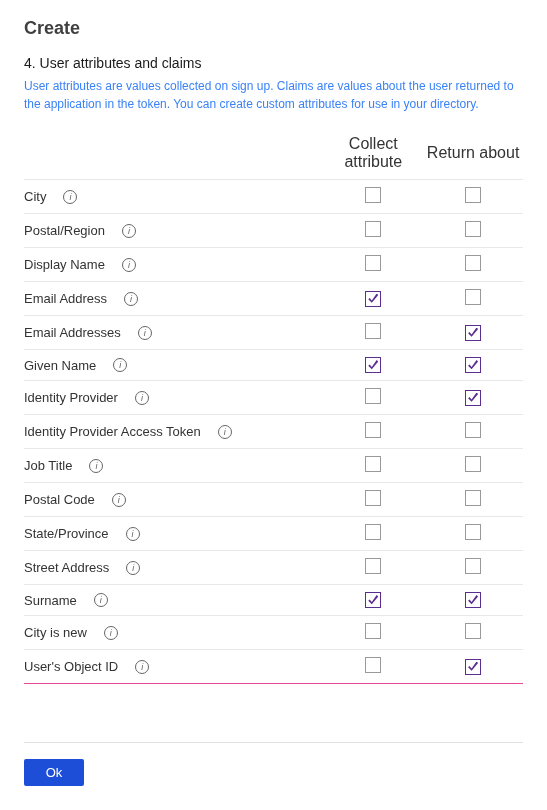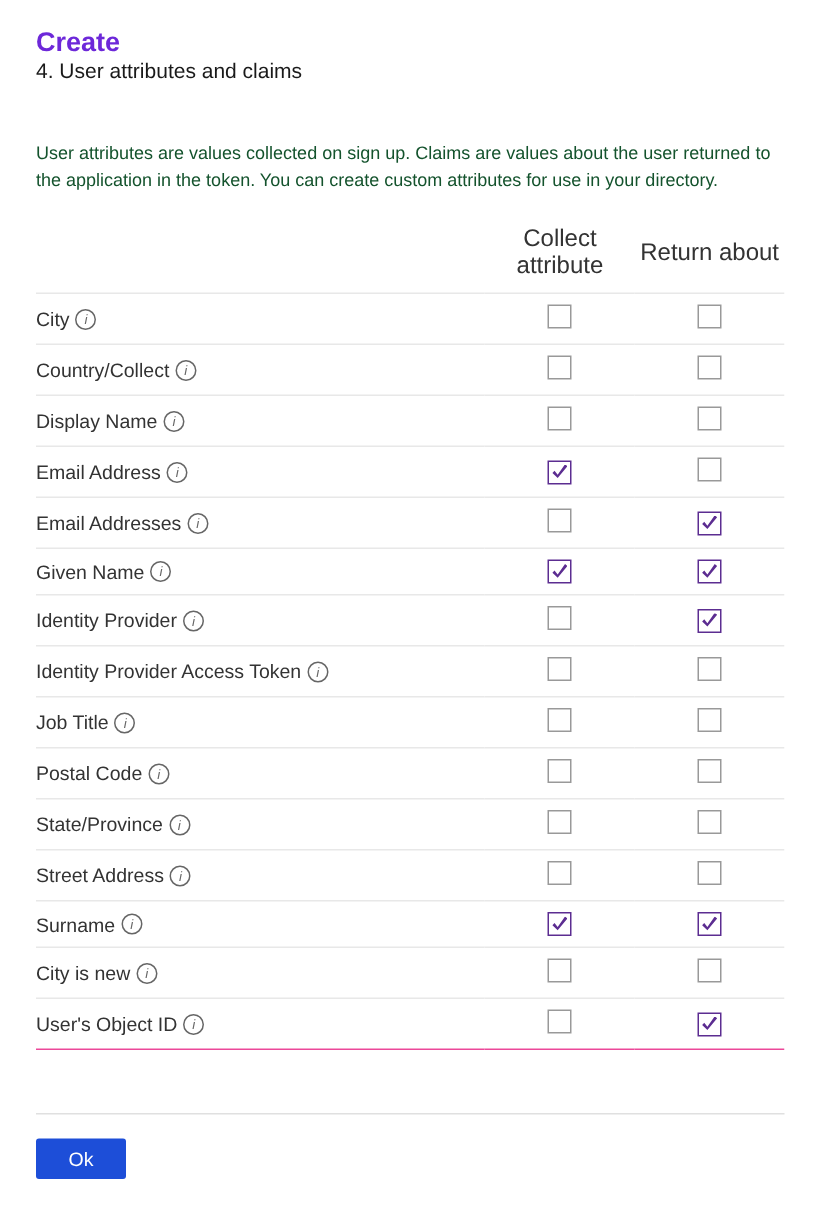--- a/index.html
+++ b/index.html
@@ -13,34 +13,34 @@
     }
     .page {
       padding: 18px 24px 24px 24px;
       display: flex;
       flex-direction: column;
       height: 810px;
     }
     .page-title {
       font-size: 18px;
       font-weight: 600;
-      color: #6d28d9;
+      margin-bottom: 16px;
+      color: #404040;
     }
     .section-title {
       font-size: 14px;
       font-weight: 400;
       margin-bottom: 6px;
       color: #1a1a1a;
     }
     .description {
       font-size: 12px;
-      color: #14532d;
+      color: #3b82f6;
       line-height: 1.5;
       margin-bottom: 18px;
-      margin-top: 32px;
     }
     .table-container {
       flex: 1;
       overflow: hidden;
     }
     .attr-table {
       width: 100%;
       border-collapse: collapse;
     }
     .attr-table thead tr th {
@@ -67,21 +67,21 @@
     .attr-table tbody tr td {
       padding: 7px 0;
       vertical-align: middle;
     }
     .attr-table tbody tr td:first-child {
       padding-left: 0;
     }
     .cell-name {
       display: flex;
       align-items: center;
-      gap: 4px;
+      gap: 17px;
       font-size: 13px;
       color: #333;
     }
     .info-icon {
       display: inline-flex;
       align-items: center;
       justify-content: center;
       width: 14px;
       height: 14px;
       border-radius: 50%;
@@ -170,21 +170,21 @@
       <div class="cb-box "></div>
     </div></td>
             <td class="cell-checkbox">
     <div class="cb-wrap">
       <div class="cb-box "></div>
     </div></td>
           </tr>
           <tr>
             <td>
     <div class="cell-name">
-      <span>Country/Collect</span>
+      <span>Postal/Region</span>
       <span class="info-icon">i</span>
     </div>
             </td>
             <td class="cell-checkbox">
     <div class="cb-wrap">
       <div class="cb-box "></div>
     </div></td>
             <td class="cell-checkbox">
     <div class="cb-wrap">
       <div class="cb-box "></div>

